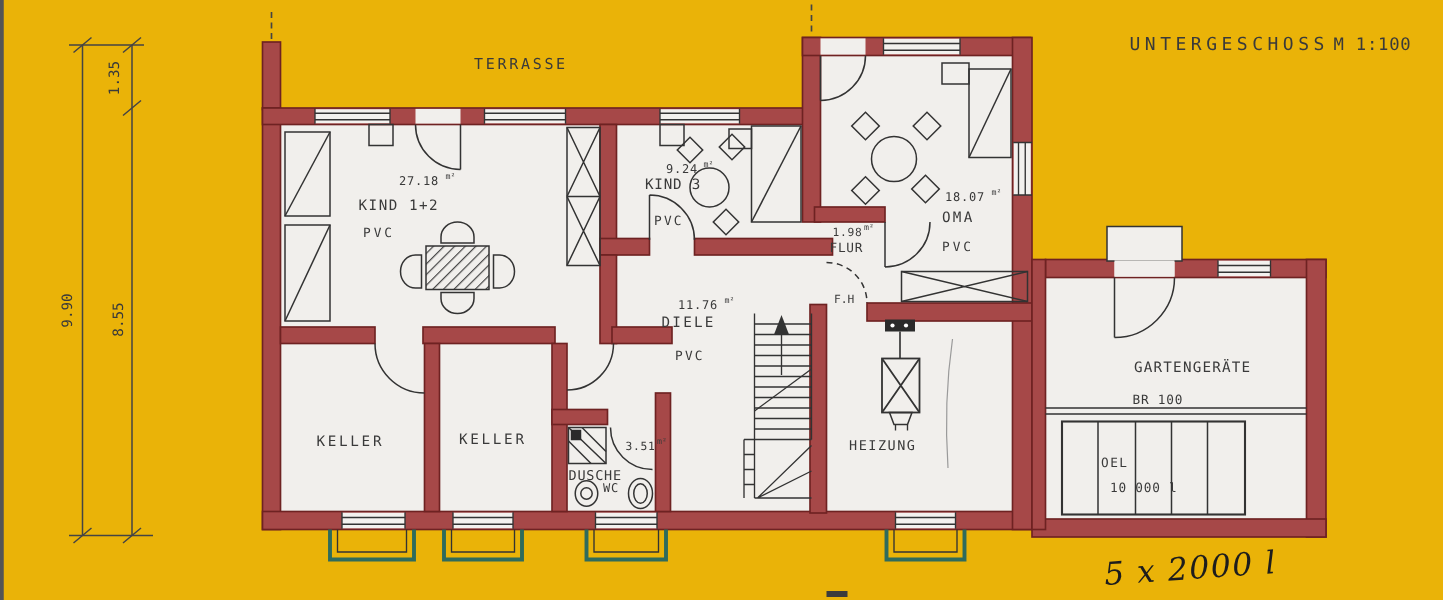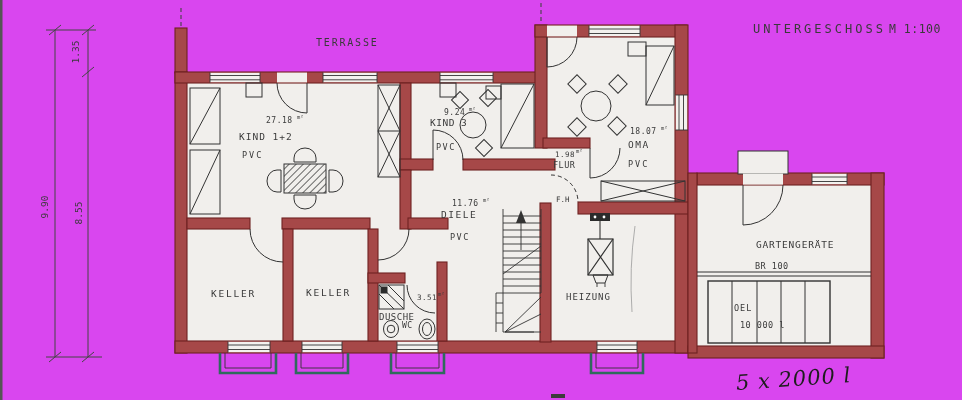--- a/index.html
+++ b/index.html
@@ -1,16 +1,16 @@
 <!DOCTYPE html>
 <html><head>
 <meta charset="utf-8">
 <style>
   html,body{margin:0;padding:0;background:#d8d6d3;}
-  .stage{position:relative;width:962px;height:400px;background:#d946ef;overflow:hidden;
+  .stage{position:relative;width:962px;height:400px;background:#eab308;overflow:hidden;
          font-family:"DejaVu Sans Mono", monospace;}
   svg{display:block}
   svg text{font-family:"DejaVu Sans Mono", monospace; fill:#3a3a3a;}
   svg text.hand{font-family:"DejaVu Serif", serif; font-style:italic; fill:#1d1d1d;}
 </style>
 </head>
 <body>
 
 <div class="stage">
 <svg width="962" height="400" viewBox="0 0 962 400">

